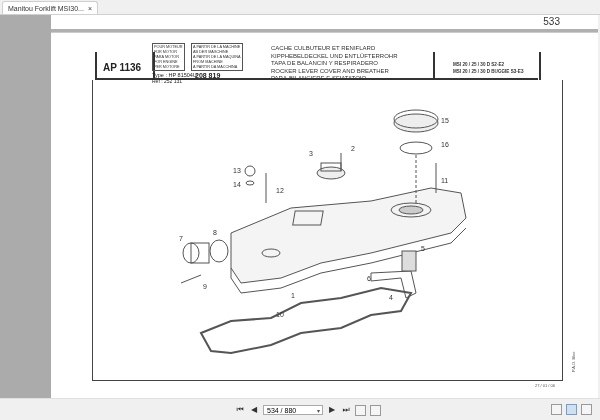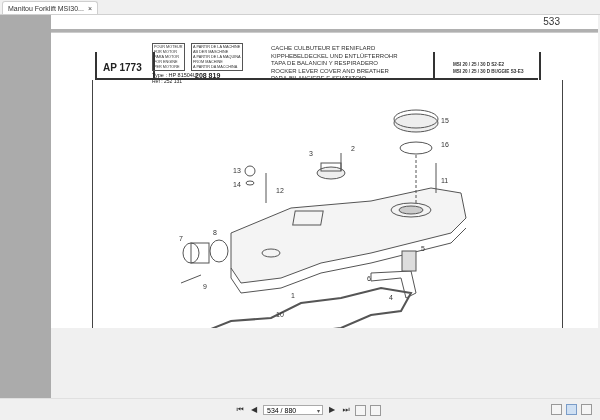--- a/index.html
+++ b/index.html
@@ -1,21 +1,21 @@
 <!DOCTYPE html>
 <html><head>
 <meta charset="utf-8">
 <style>
   html, body { margin:0; padding:0; }
   body { width:600px; height:420px; overflow:hidden; background:#f0f0f0; position:relative; font-family:"Liberation Sans", sans-serif; }
   .tabbar { position:absolute; left:0; top:0; width:600px; height:14px; background:#f0f0f0; border-bottom:1px solid #d0d0d0; }
   .tab { position:absolute; left:2px; top:1px; width:96px; height:13px; background:#fff; border:1px solid #cfcfcf; border-bottom:none; border-radius:3px 3px 0 0; font-size:7px; color:#333; line-height:13px; padding-left:5px; box-sizing:border-box; }
   .tab .x { position:absolute; right:5px; top:0; font-size:7px; color:#333; }
   .sidebar { position:absolute; left:0; top:15px; width:51px; height:383px; background:#ababab; }
-  .viewer { position:absolute; left:51px; top:15px; width:547px; height:313px; background:#fff; overflow:hidden; }
+  .viewer { position:absolute; left:51px; top:15px; width:547px; height:383px; background:#fff; overflow:hidden; }
   .prevpage { position:absolute; left:0; top:0; width:547px; height:14px; background:#fff; border-bottom:3px solid #b0b0b0; }
   .prevnum { position:absolute; right:38px; top:0; font-size:10px; color:#333; line-height:14px; }
   .page { position:absolute; left:0; top:17px; width:547px; height:366px; background:#fff; border-top:1px solid #ccc; }
   .frame { position:absolute; left:41px; top:47px; width:469px; height:300px; border:1px solid #444; border-top:none; }
   .hdr-ap { position:absolute; left:44px; top:19px; width:56px; height:28px; border-left:2px solid #333; border-right:2px solid #333; }
   .hdr-ap span { position:absolute; left:6px; top:10px; font-size:10px; font-weight:bold; color:#222; }
   .hdr-ap-line { position:absolute; left:44px; top:45px; width:443px; border-top:2px solid #333; }
   .box1 { position:absolute; left:101px; top:10px; width:33px; height:28px; border:1px solid #555; font-size:3.8px; line-height:5px; color:#333; padding:1px; box-sizing:border-box; }
   .box2 { position:absolute; left:140px; top:10px; width:52px; height:28px; border:1px solid #555; font-size:3.8px; line-height:5px; color:#333; padding:1px; box-sizing:border-box; }
   .type1 { position:absolute; left:101px; top:39px; font-size:5.5px; color:#222; }
@@ -49,21 +49,21 @@
 
 <div class="sidebar"></div>
 
 <div class="viewer">
   <div class="prevpage">
     <span class="prevnum">533</span>
   </div>
 
   <div class="page">
     <div class="hdr-ap">
-      <span>AP 1773</span>
+      <span>AP 1136</span>
     </div>
     <div class="hdr-ap-line"></div>
 
     <div class="box1">
       <div>POUR MOTEUR</div>
       <div>FÜR MOTOR</div>
       <div>PARA MOTOR</div>
       <div>FOR ENGINE</div>
       <div>PER MOTORE</div>
     </div>

